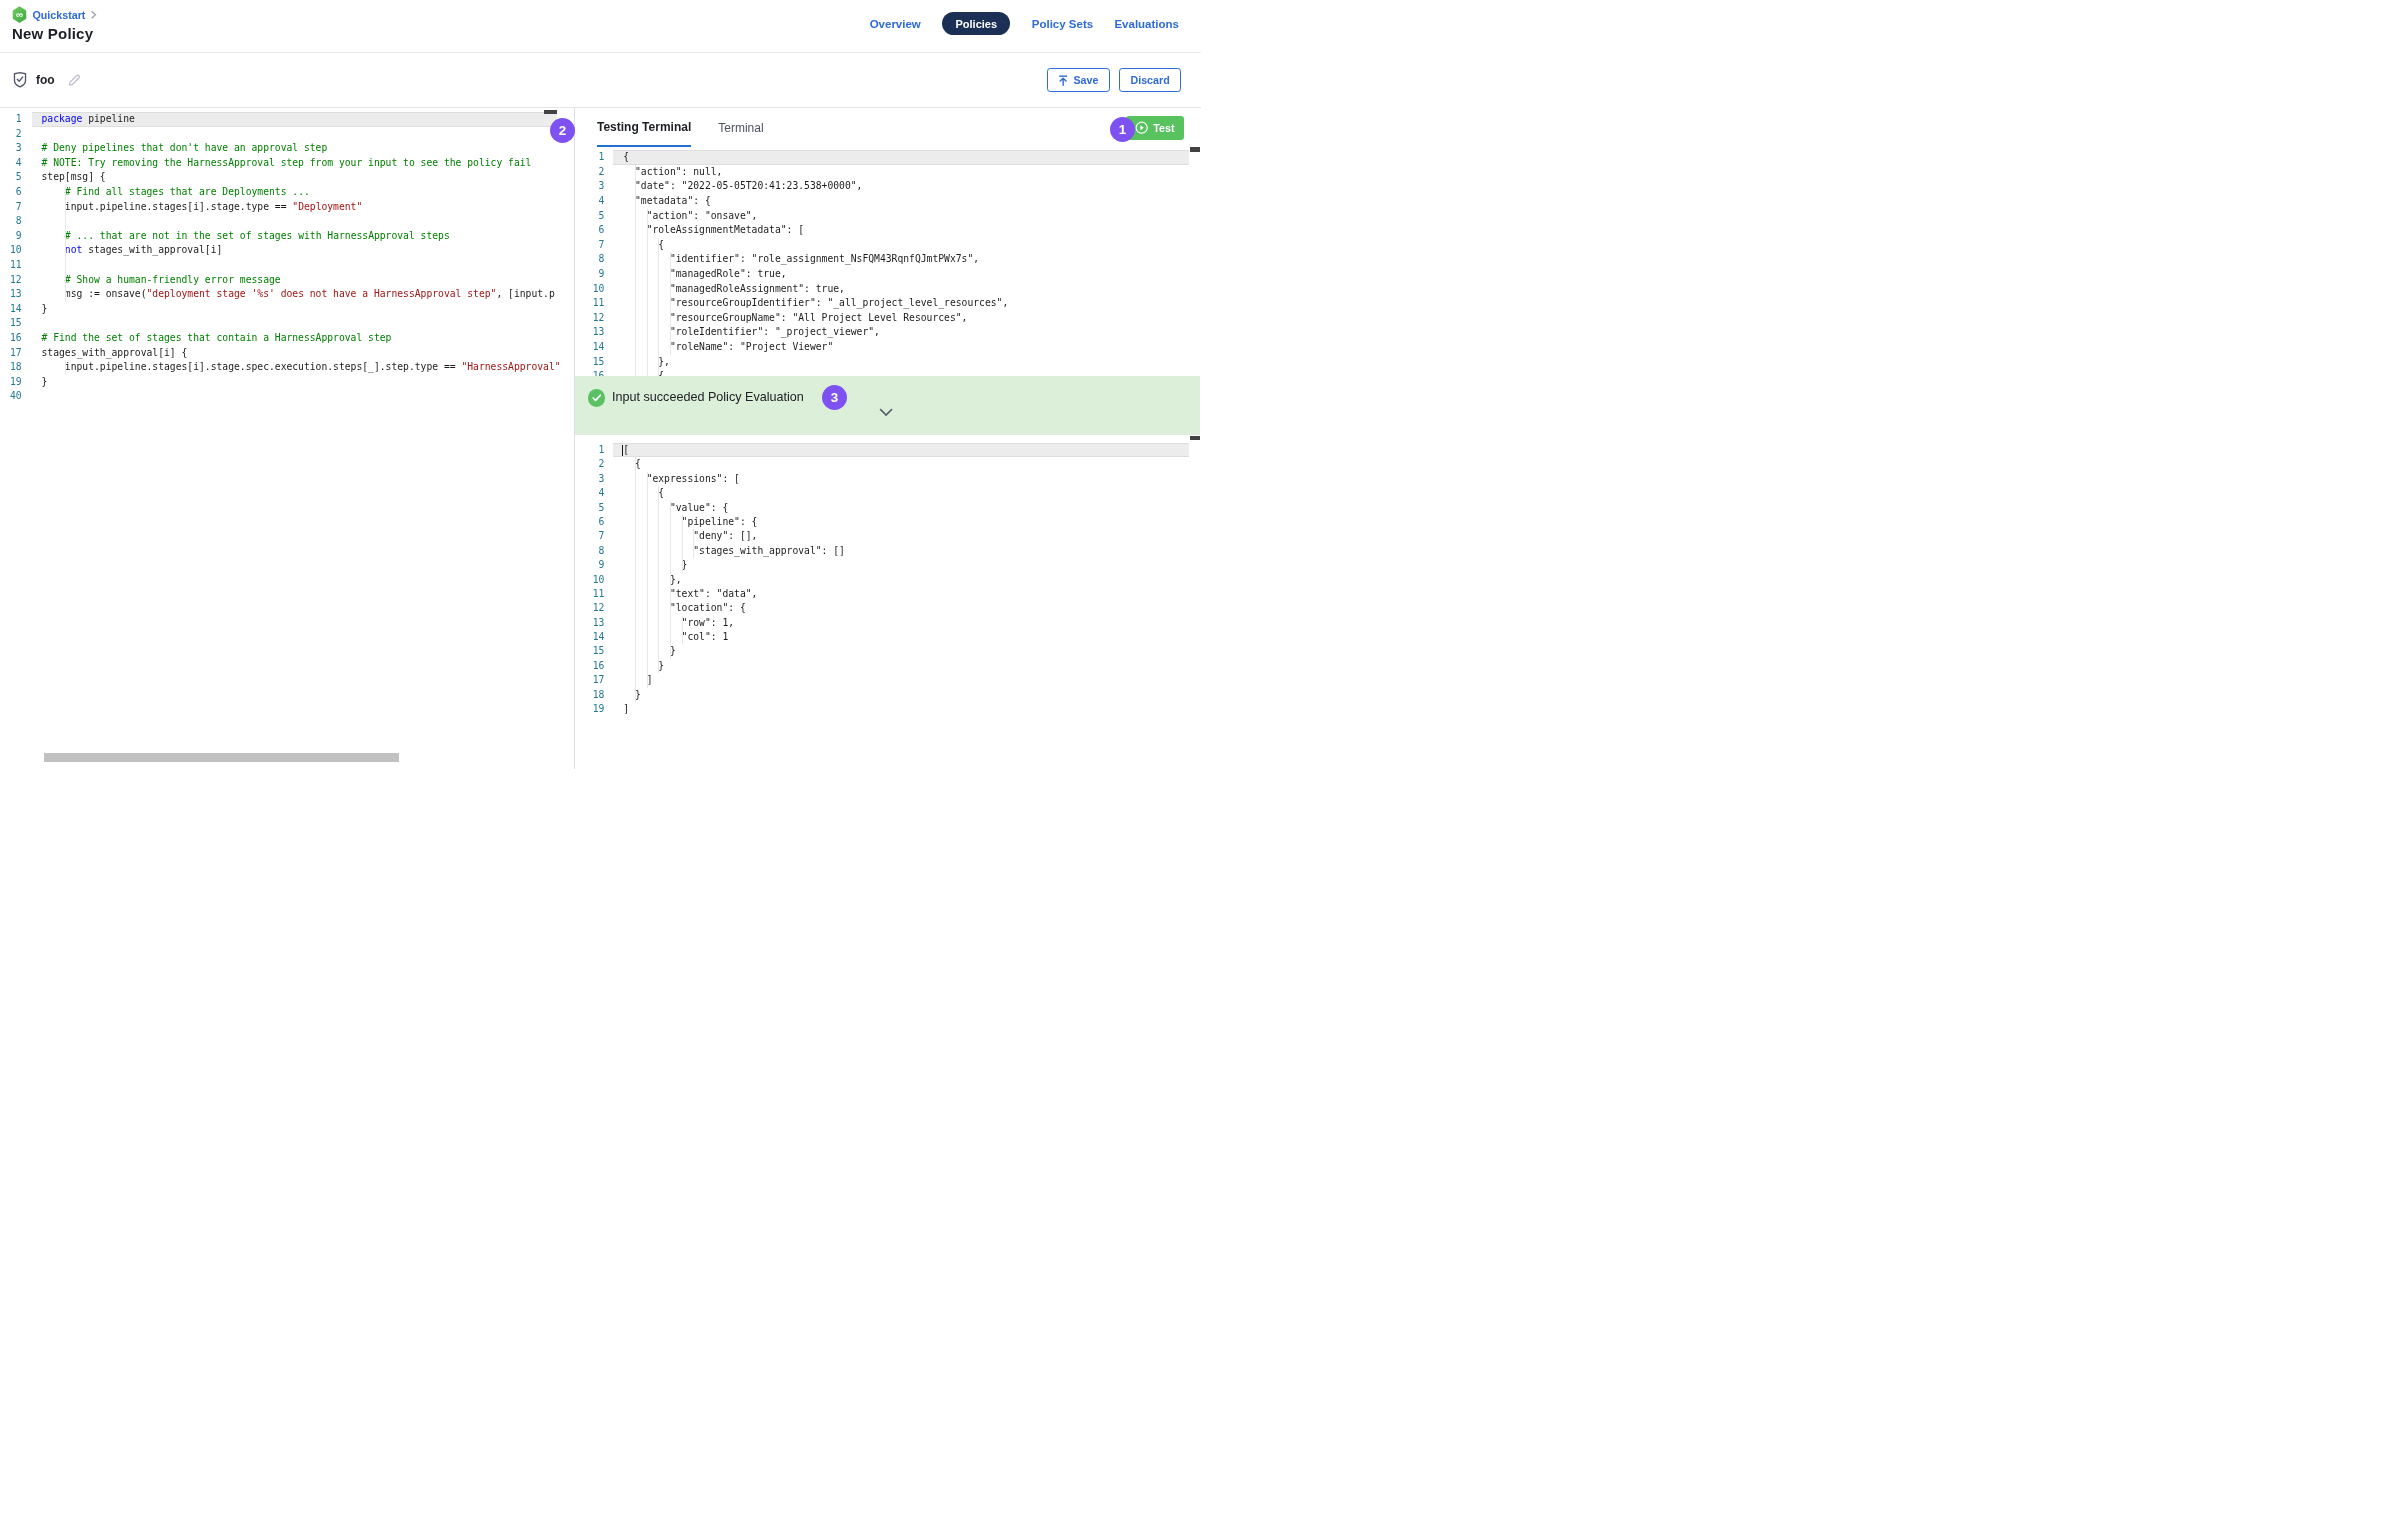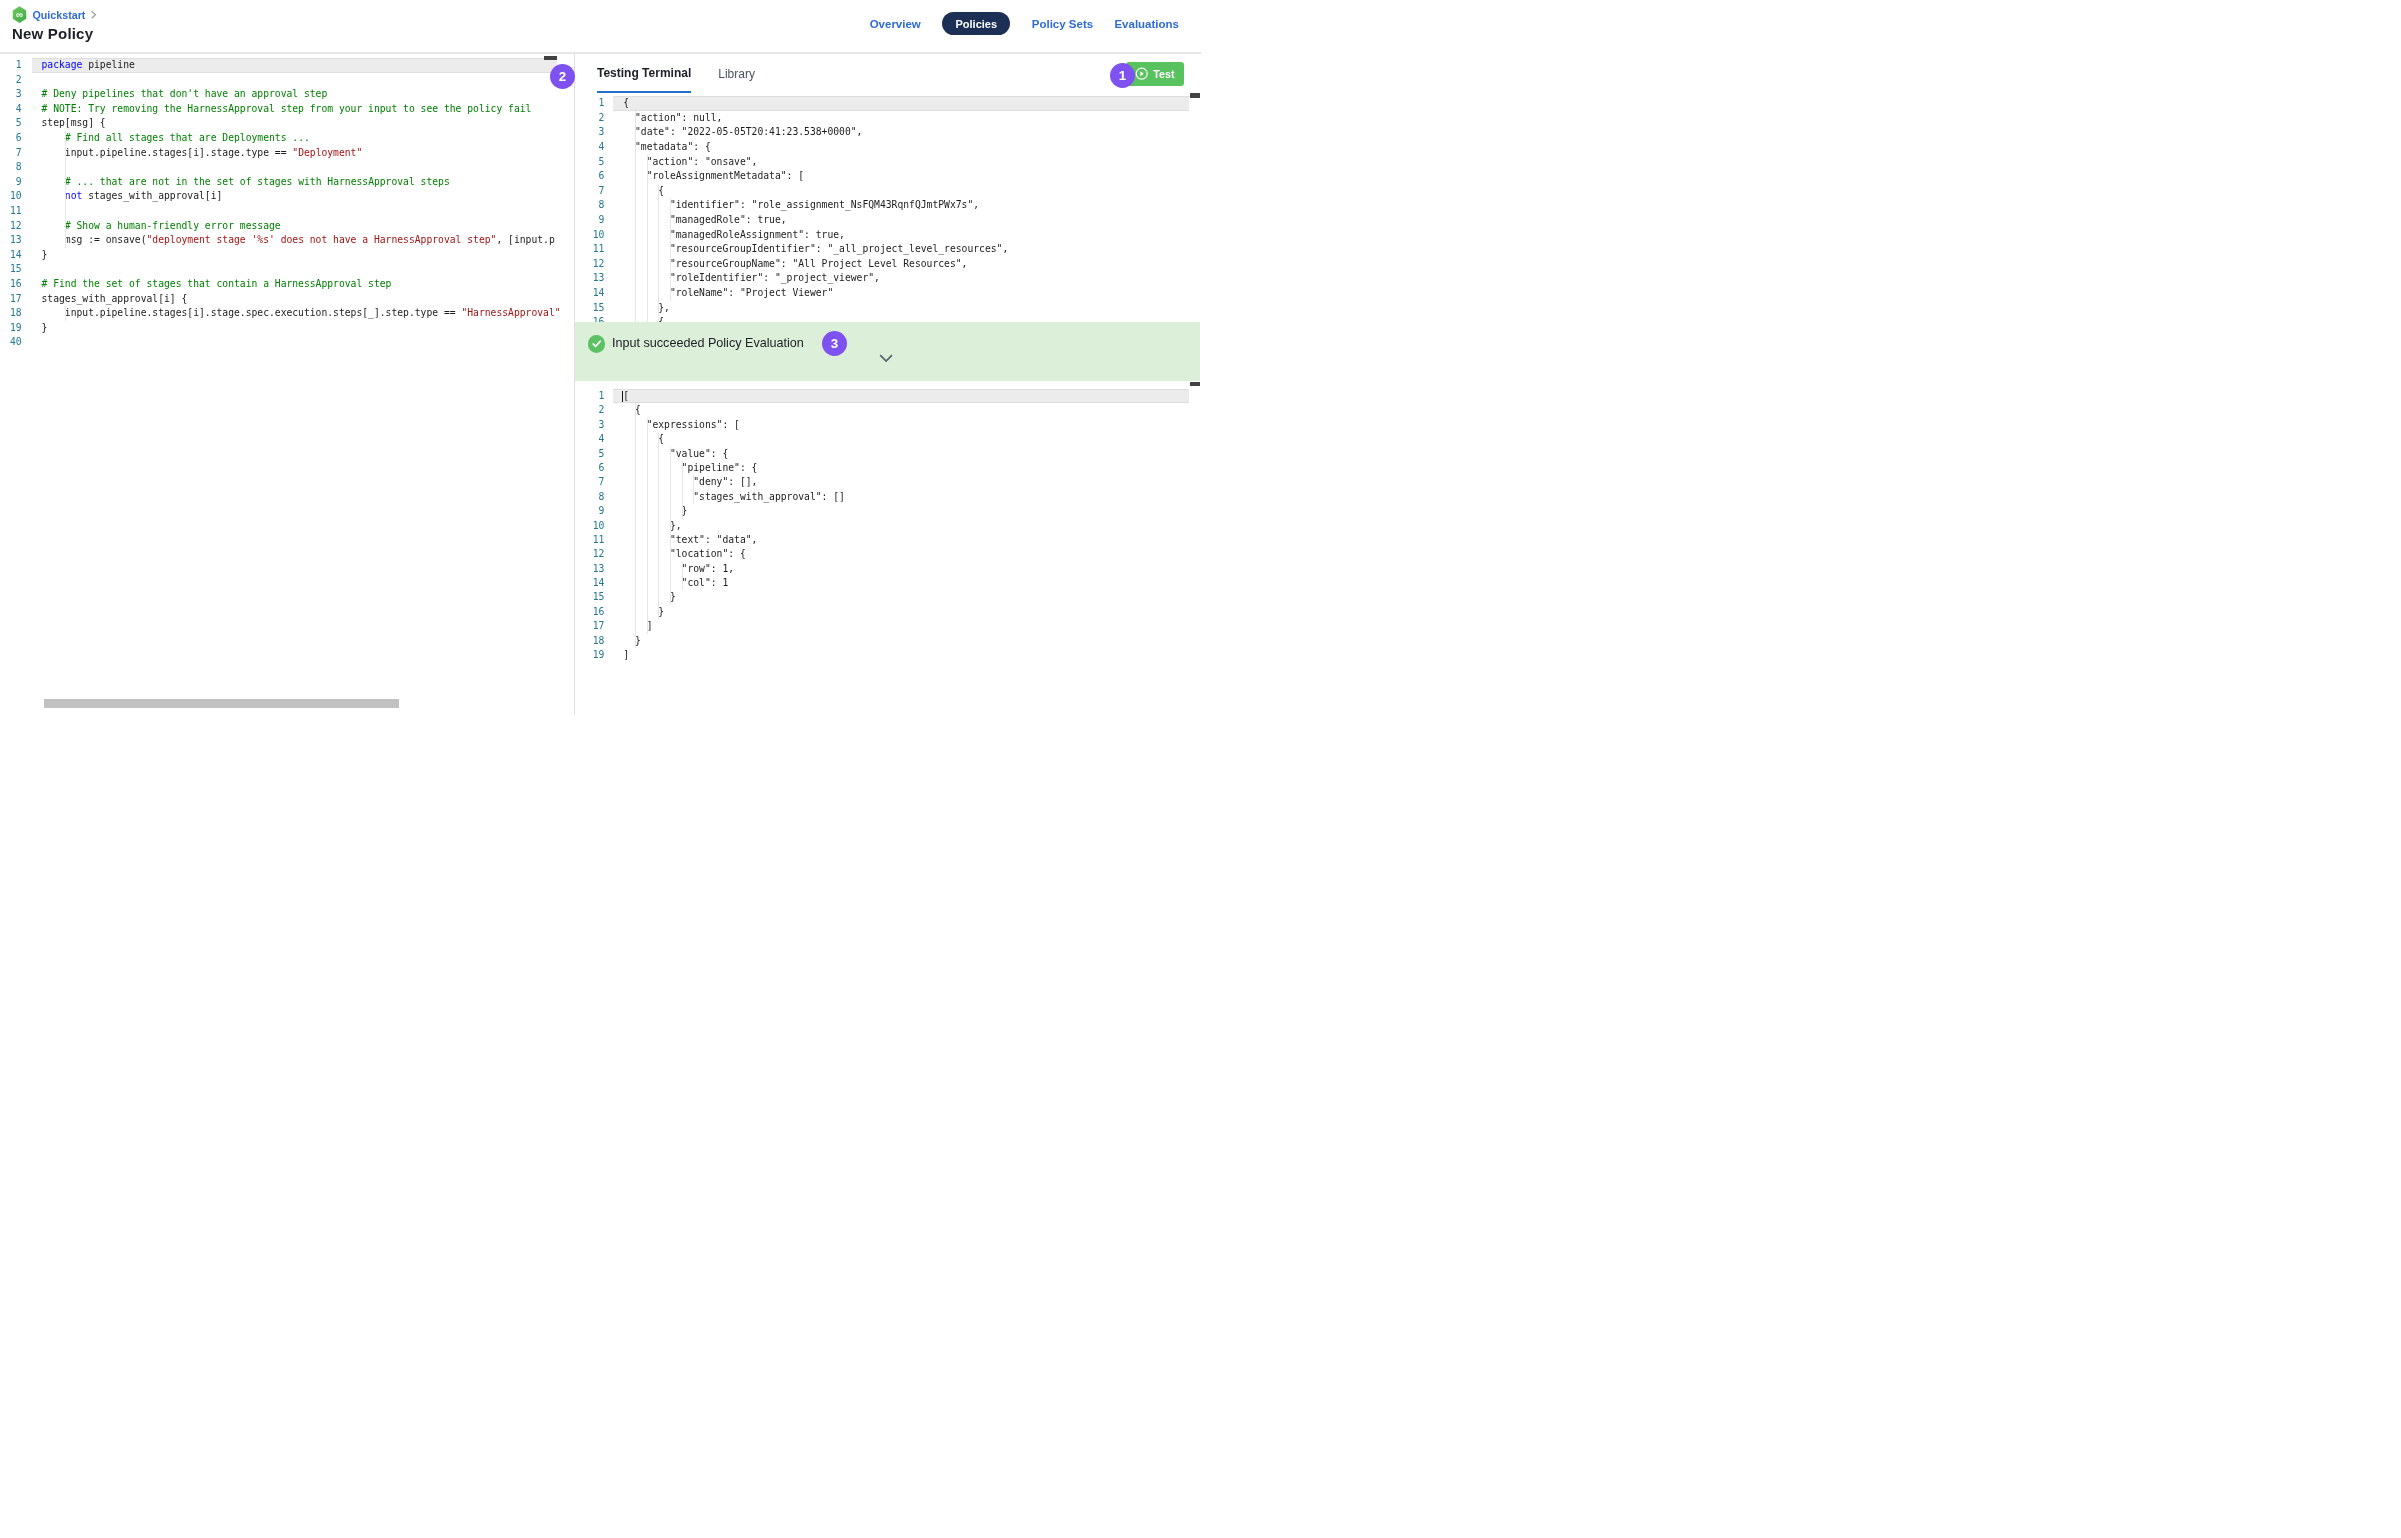--- a/index.html
+++ b/index.html
@@ -101,20 +101,45 @@
     </div>
     <div class="page-title">New Policy</div>
     <div class="nav">
       <a class="nav-link">Overview</a>
       <a class="nav-pill">Policies</a>
       <a class="nav-link">Policy Sets</a>
       <a class="nav-link">Evaluations</a>
     </div>
   </div>
 
+  <div class="toolbar">
+    <svg width="16" height="17.4" viewBox="0 0 20 22">
+        <path d="M3 3.5 L3 12 C3 16 6 18.5 10 20 C14 18.5 17 16 17 12 L17 3.5 L10 2 Z" fill="none" stroke="#52566a" stroke-width="1.7" stroke-linejoin="round"></path>
+        <path d="M6.5 10.5 L9 13 L13.5 7.5" fill="none" stroke="#52566a" stroke-width="1.7" stroke-linecap="round" stroke-linejoin="round"></path>
+      </svg>
+    <span class="policy-name">foo</span>
+    <span class="edit-ic">
+      <svg width="14.2" height="14.2" viewBox="0 0 18 18">
+          <path d="M3 15 L3.8 11.8 L12.2 3.4 C13 2.6 14.3 2.6 15.1 3.4 C15.9 4.2 15.9 5.5 15.1 6.3 L6.7 14.7 Z" fill="none" stroke="#b6b9c9" stroke-width="1.5" stroke-linejoin="round"></path>
+          <path d="M10.8 5.2 L13.3 7.7" stroke="#d9dbe6" stroke-width="1.2"></path>
+        </svg>
+    </span>
+    <div class="tb-right">
+      <button class="btn-outline">
+        <svg width="10.3" height="11" viewBox="0 0 13 14">
+            <path d="M1.5 1.5 L11.5 1.5" stroke="#2f6bd8" stroke-width="1.8"></path>
+            <path d="M6.5 13 L6.5 4.5 M6.5 4 L2.8 7.7 M6.5 4 L10.2 7.7" fill="none" stroke="#2f6bd8" stroke-width="1.8" stroke-linecap="round"></path>
+          </svg>
+        <span>Save</span>
+      </button>
+      <button class="btn-outline">
+        <span>Discard</span>
+      </button>
+    </div>
+  </div>
 
   <div class="main">
 
     <div class="left-editor">
       <div class="editor ed-rego">
           <div class="cl cur">
             <span class="ln">1</span>
             <span class="ct"><span class="tk-k">package</span><span> pipeline</span></span>
           </div>
           <div class="cl">
@@ -195,21 +220,21 @@
           </div>
         </div>
       <div class="thumb" style="right:17.4px;top:1.6px;width:12.6px;height:4.7px;"></div>
       <div class="hscroll"></div>
     </div>
 
     <div class="right-panel">
 
       <div class="tabs-row">
         <div class="tab active">Testing Terminal</div>
-        <div class="tab idle">Library</div>
+        <div class="tab idle">Terminal</div>
         <button class="test-btn">
           <svg width="13.4" height="13.4" viewBox="0 0 17 17">
               <circle cx="8.5" cy="8.5" r="7" fill="none" stroke="#fff" stroke-width="1.5"></circle>
               <path d="M6.8 5.4 L11.2 8.5 L6.8 11.6 Z" fill="#fff"></path>
             </svg>
           <span>Test</span>
         </button>
       </div>
 
 

